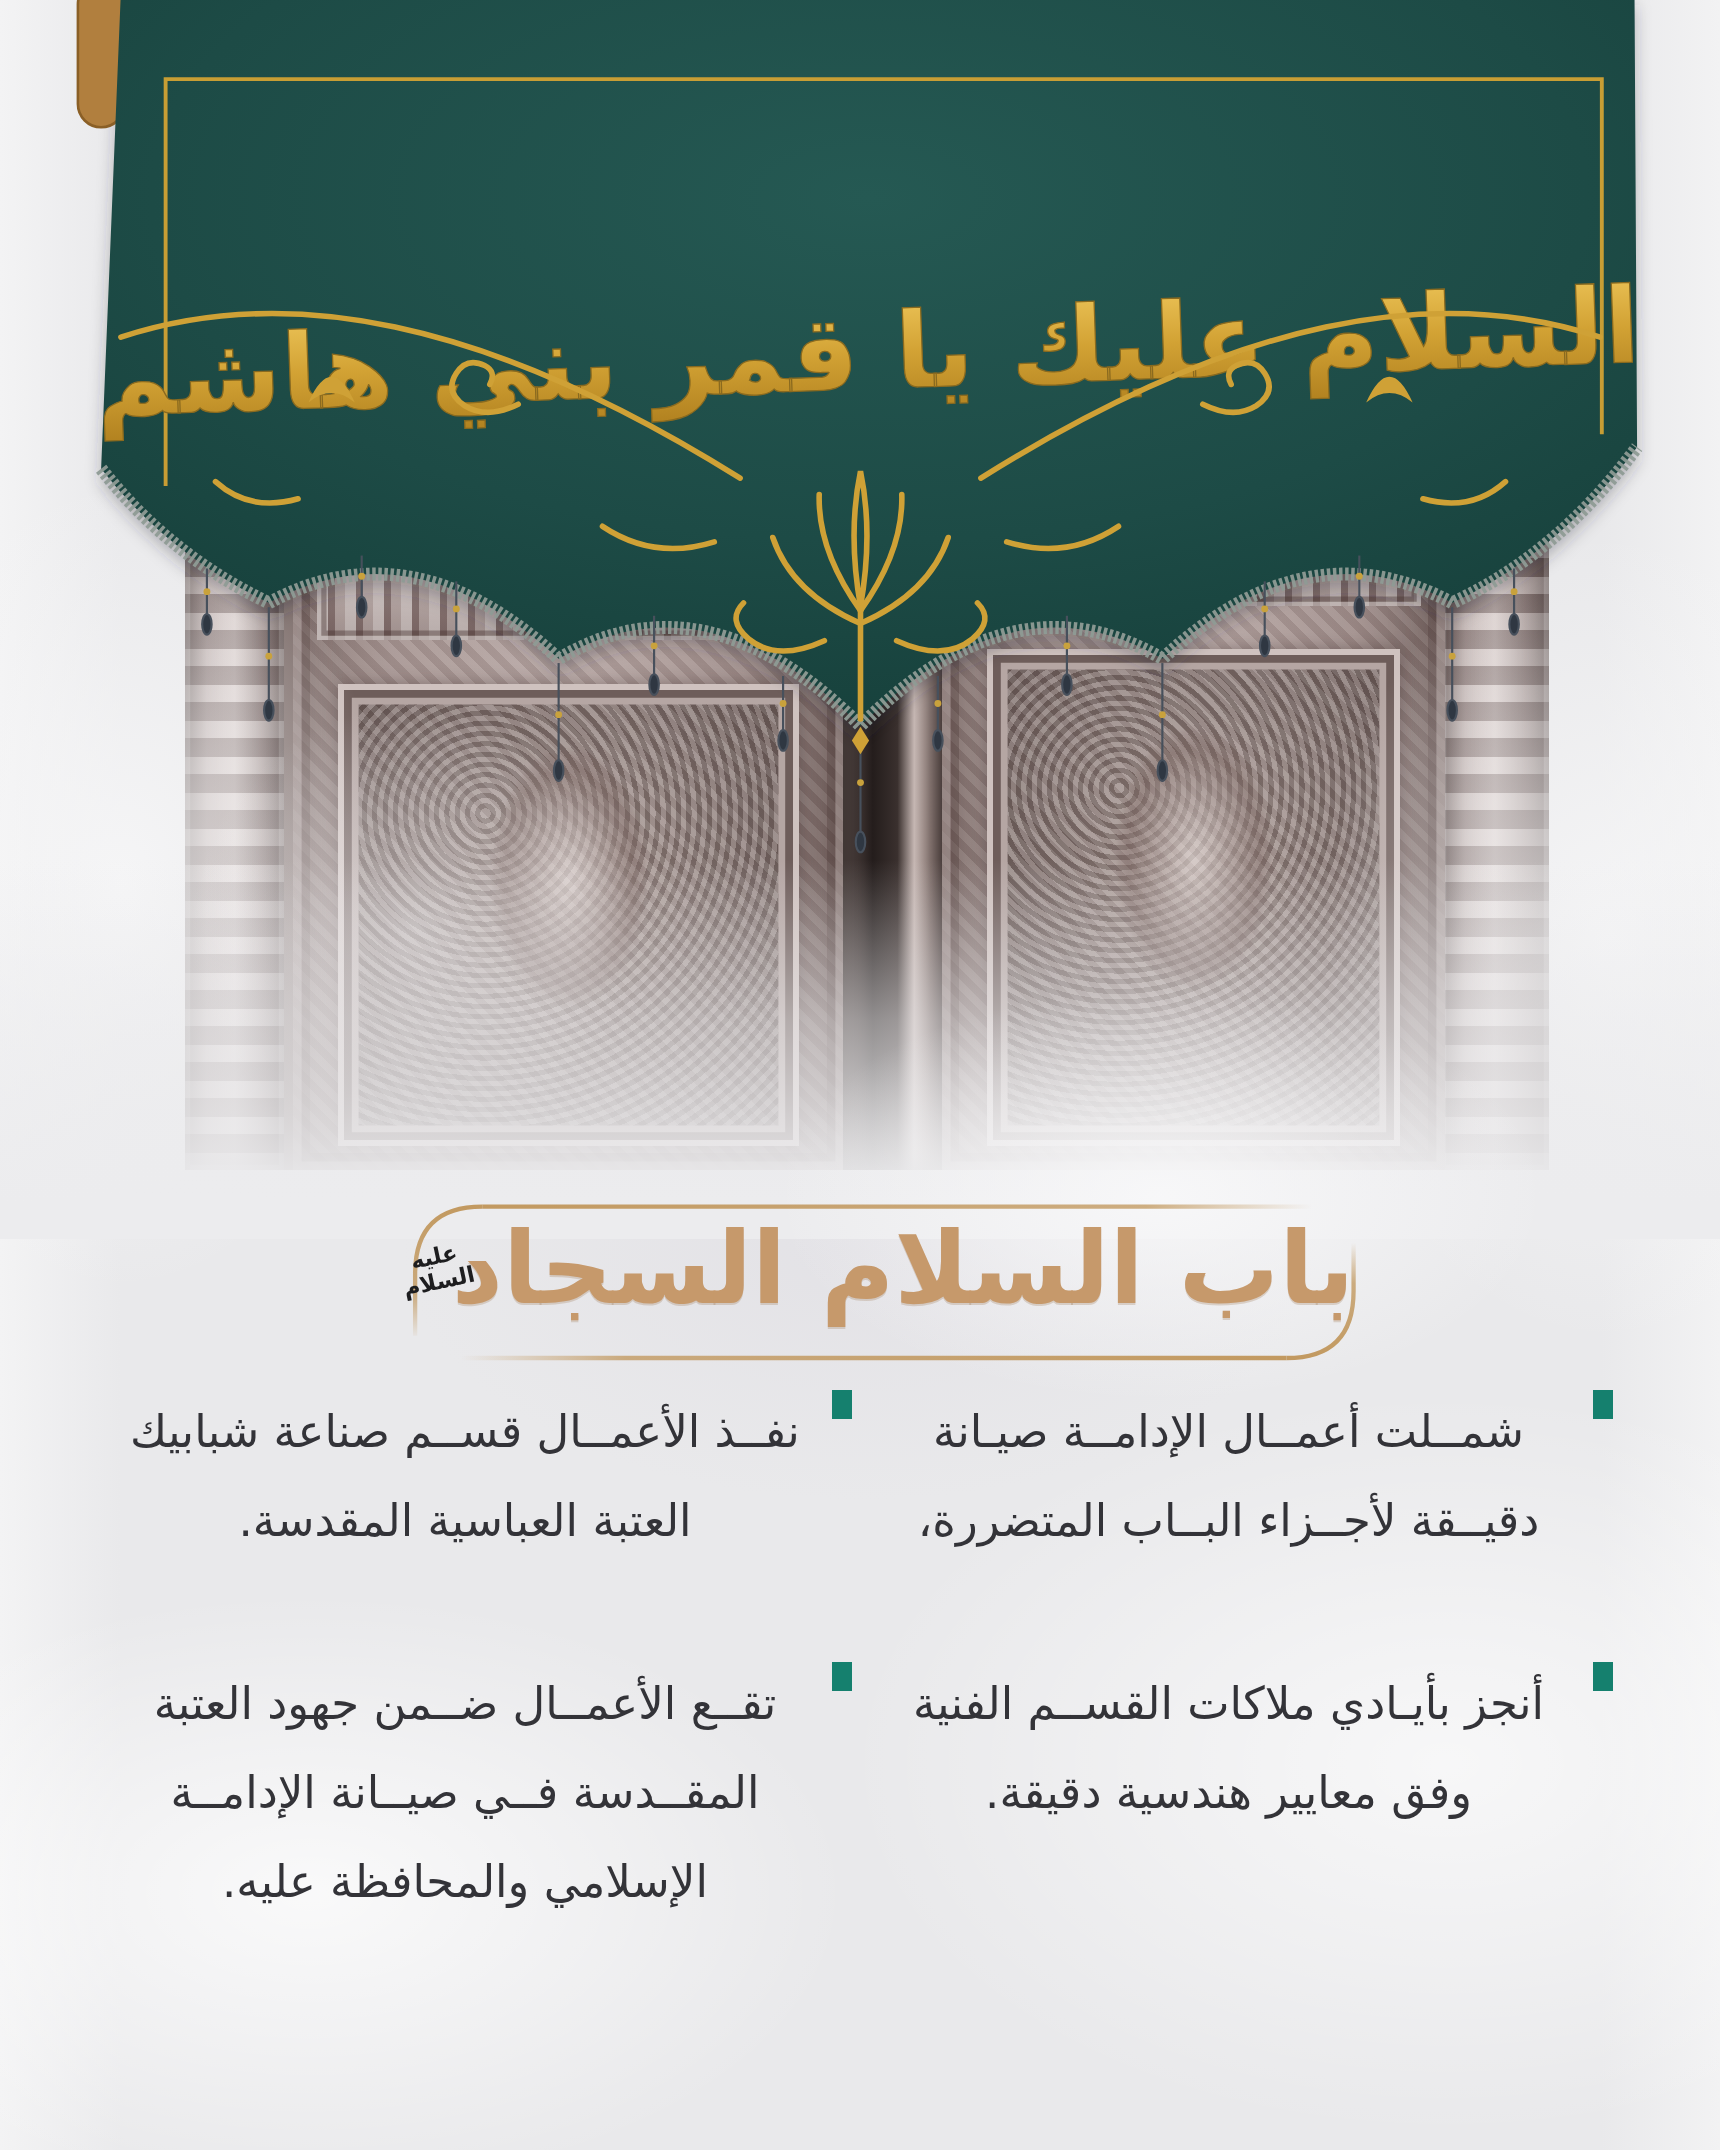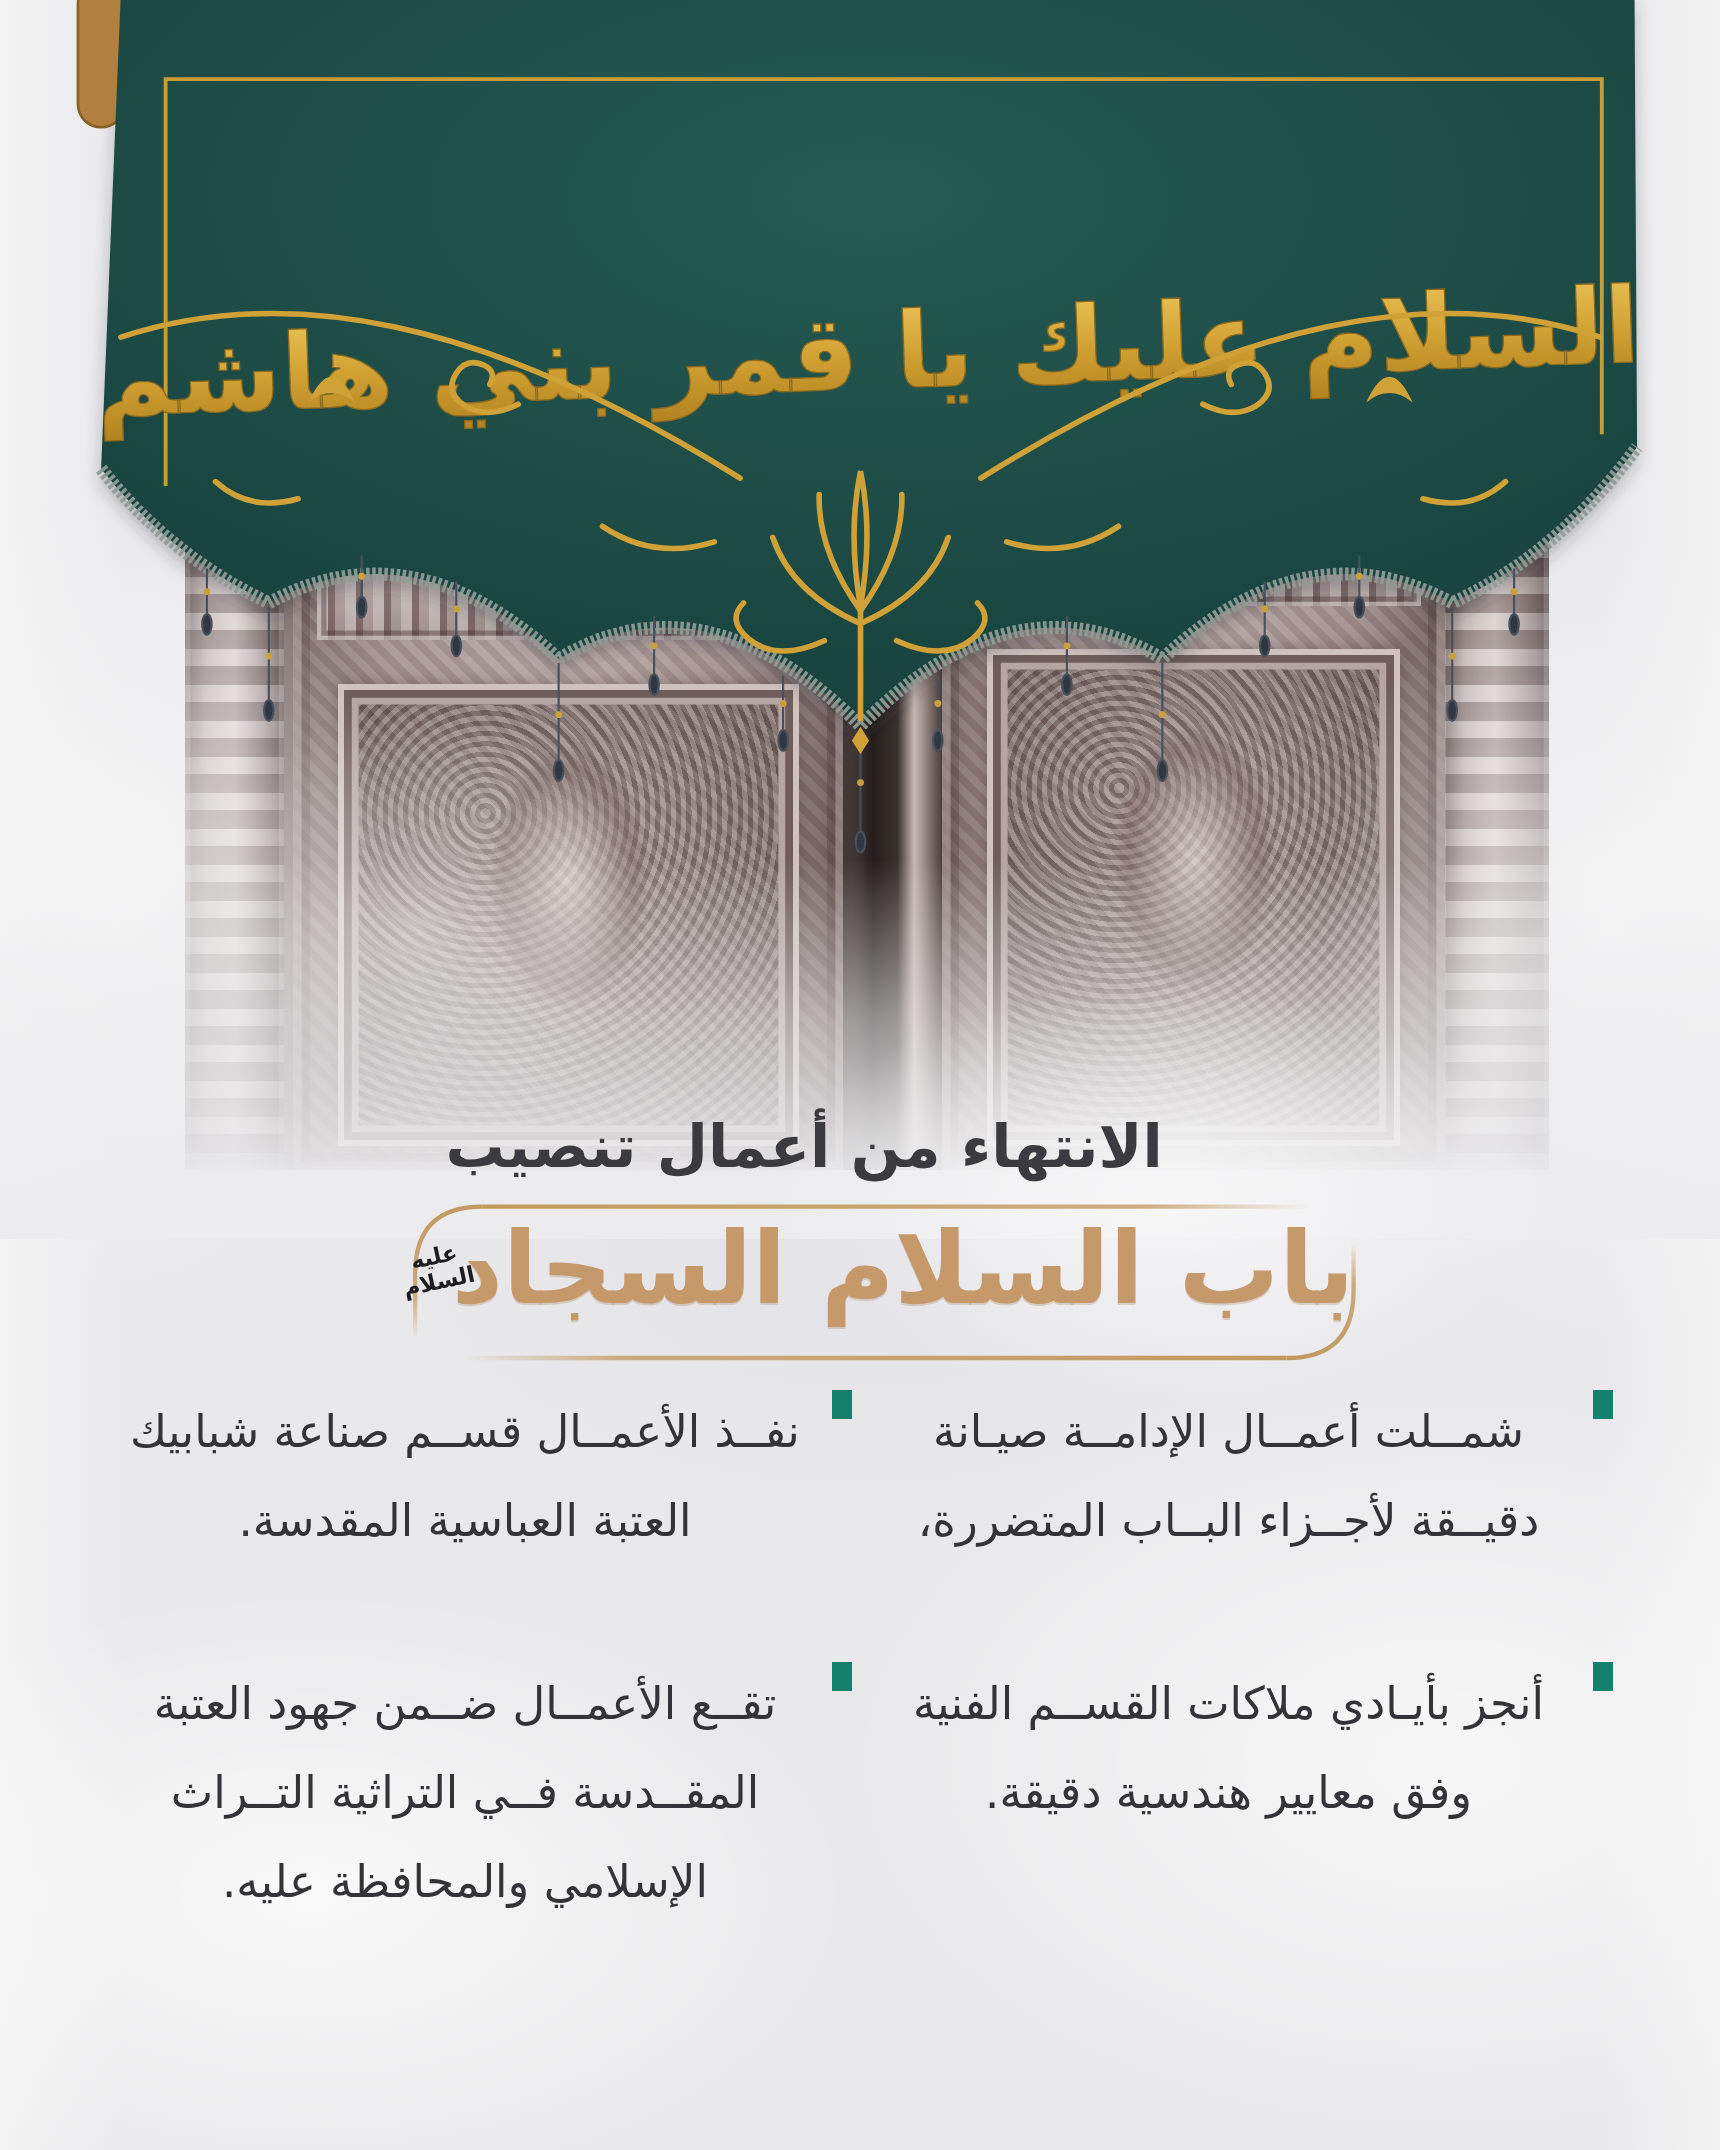--- a/index.html
+++ b/index.html
@@ -207,21 +207,20 @@
       <path d="M 958,745 q -55,25 -88,-2 q -26,-22 -6,-42"></path>
       <path d="M 1042,745 q 55,25 88,-2 q 26,-22 6,-42"></path>
     </g>
     <g fill="#cfa136" stroke="none">
       <path d="M 358,468 Q 385,408 412,468 Q 385,446 358,468 Z"></path>
       <path d="M 1588,468 Q 1615,408 1642,468 Q 1615,446 1588,468 Z"></path>
       <path d="M 1000,845 l 10,16 l -10,16 l -10,-16 Z"></path>
     </g>
   </svg>
 
-  <div class="title-kicker">الانتهاء من أعمال تنصيب</div>
 
   <svg class="layer" style="left:379px;top:1198px;" width="1015" height="185" viewBox="0 0 1180 215">
     <defs>
       <linearGradient id="fgTop" gradientUnits="userSpaceOnUse" x1="120" y1="0" x2="1085" y2="0">
         <stop offset="0%" stop-color="#c09559" stop-opacity=".95"></stop>
         <stop offset="80%" stop-color="#c09559" stop-opacity=".75"></stop>
         <stop offset="100%" stop-color="#c09559" stop-opacity="0"></stop>
       </linearGradient>
       <linearGradient id="fgLeft" gradientUnits="userSpaceOnUse" x1="0" y1="10" x2="0" y2="165">
         <stop offset="0%" stop-color="#c09559" stop-opacity=".95"></stop>
@@ -263,19 +262,19 @@
 
     <div class="para p-r2">
       <span class="bullet"></span>
       <div>أنجز بأيـادي ملاكات القســم الفنية</div>
       <div>وفق معايير هندسية دقيقة.</div>
     </div>
 
     <div class="para p-l2">
       <span class="bullet"></span>
       <div>تقــع الأعمــال ضــمن جهود العتبة</div>
-      <div>المقــدسة فــي التراثية التــراث</div>
+      <div>المقــدسة فــي صيــانة الإدامــة</div>
       <div>الإسلامي والمحافظة عليه.</div>
     </div>
   </section>
 
 </div>
 
 
 </body></html>

